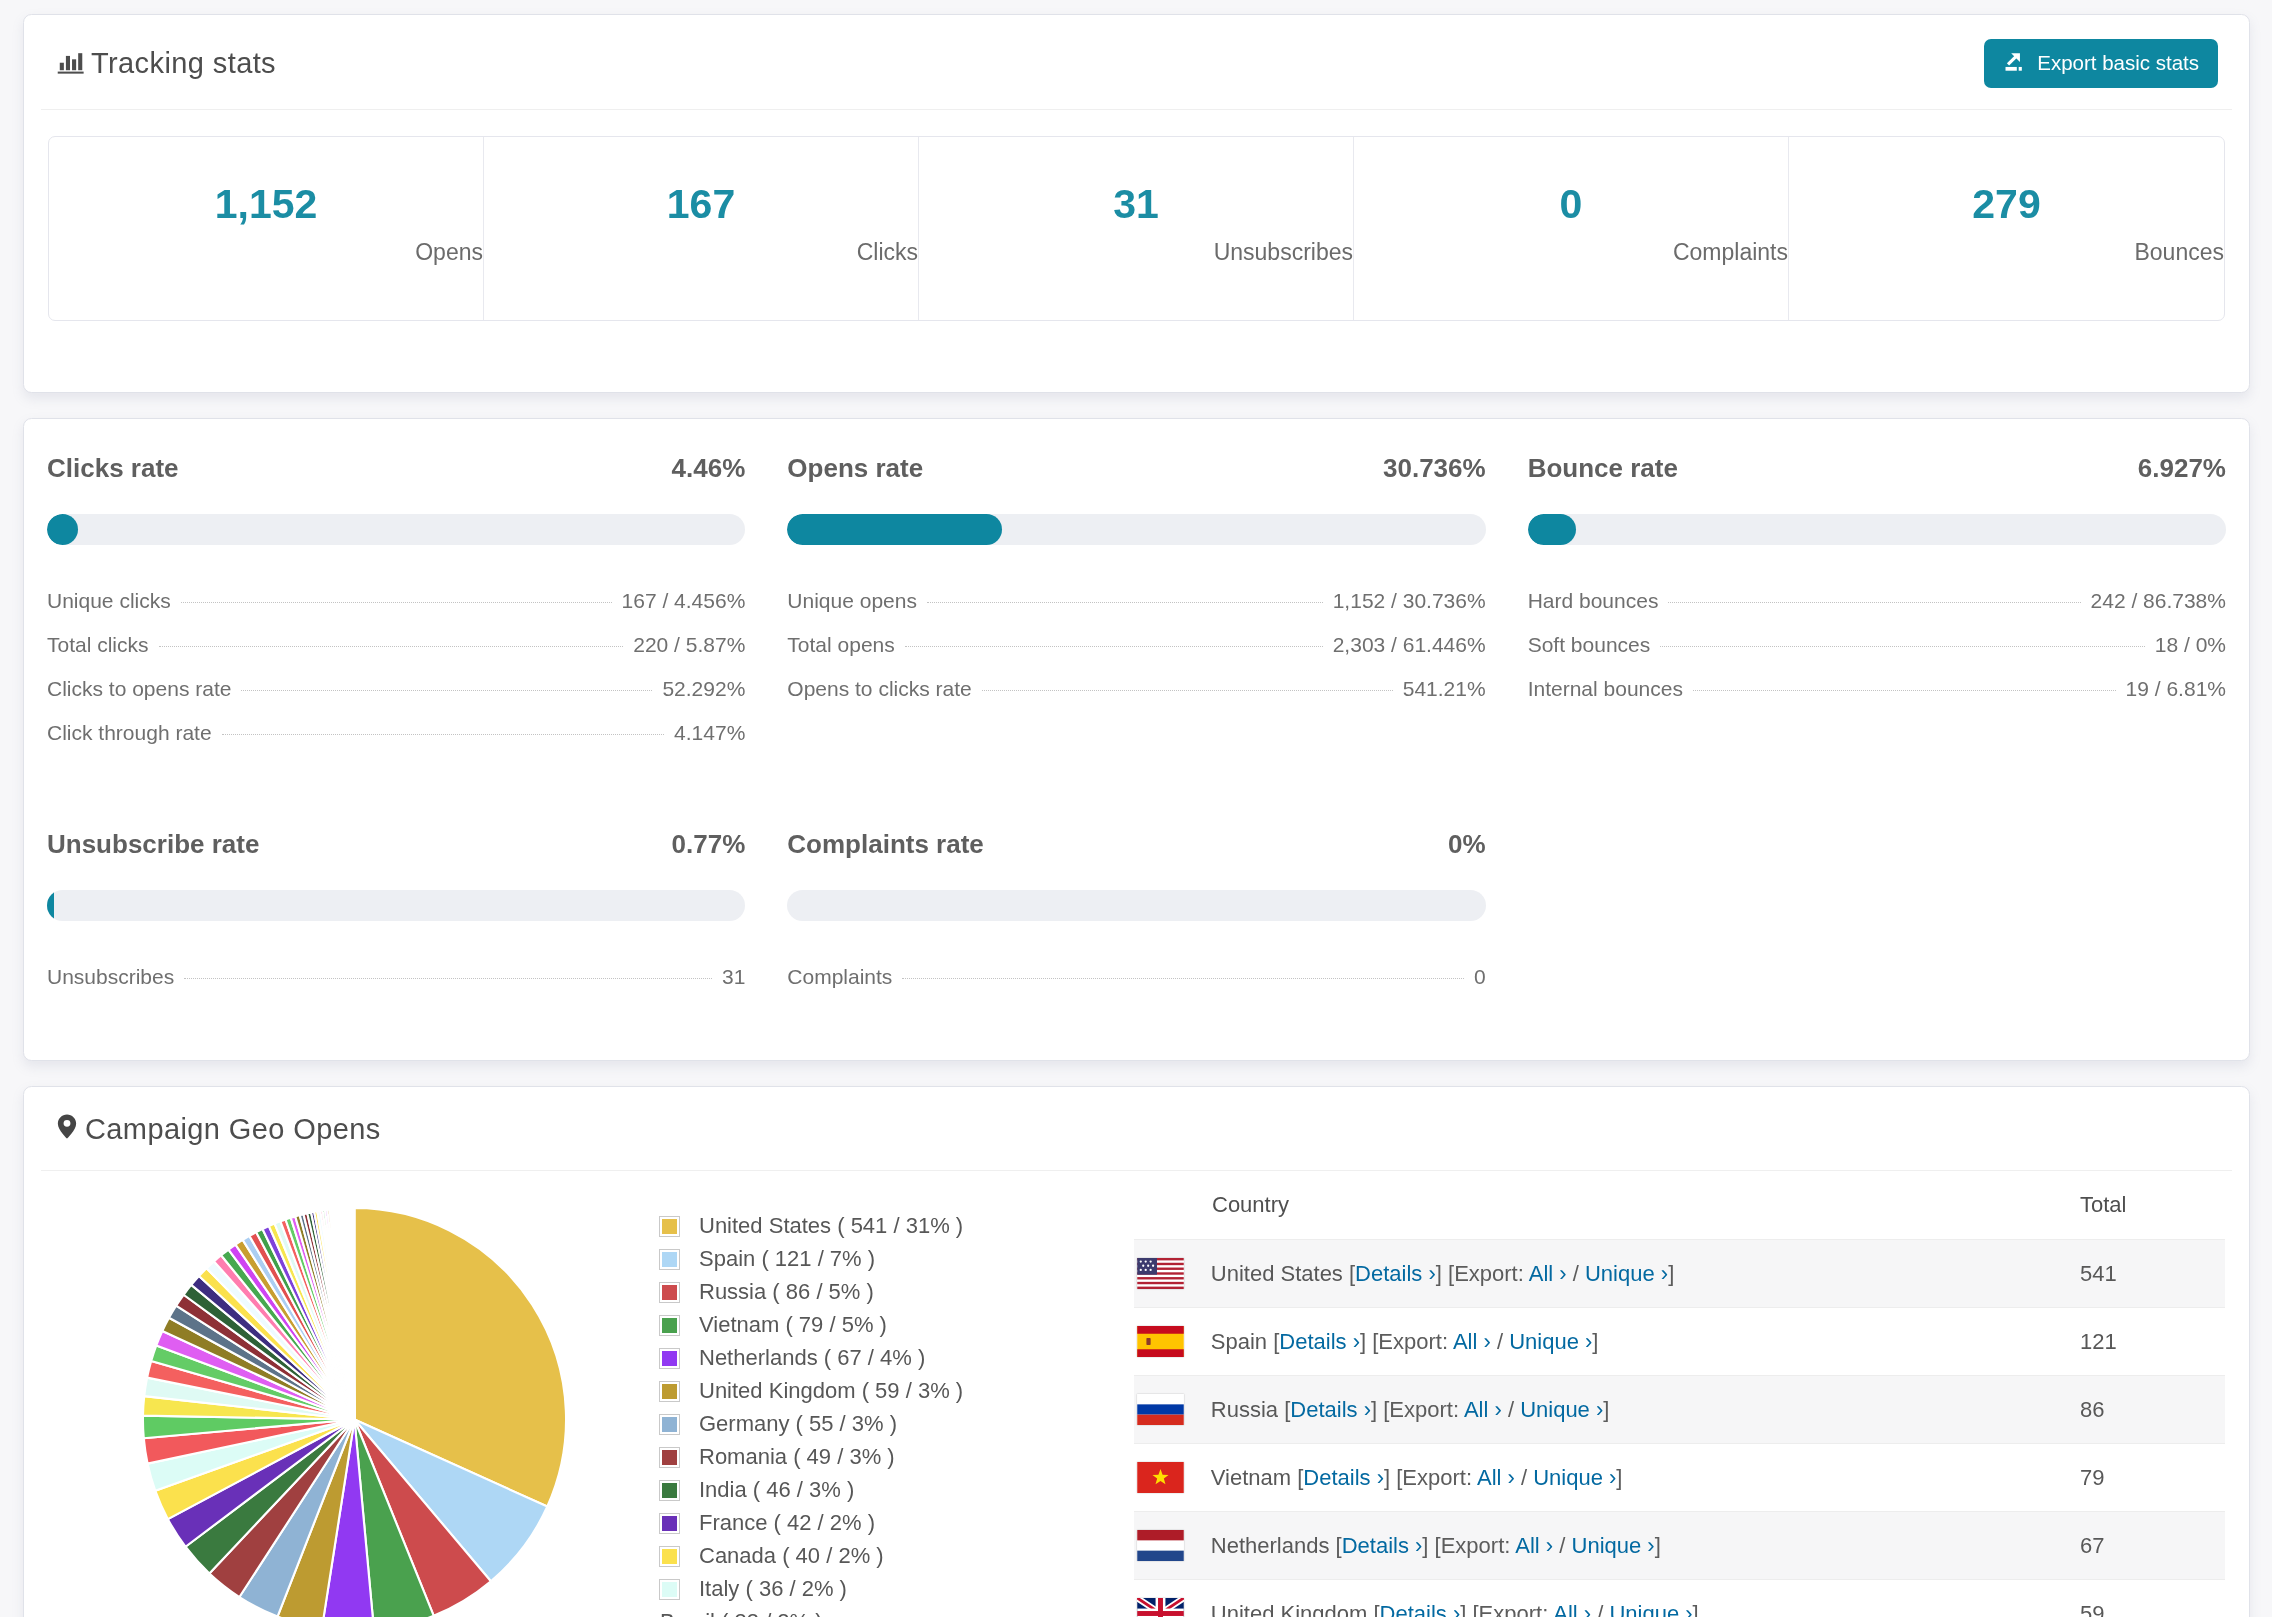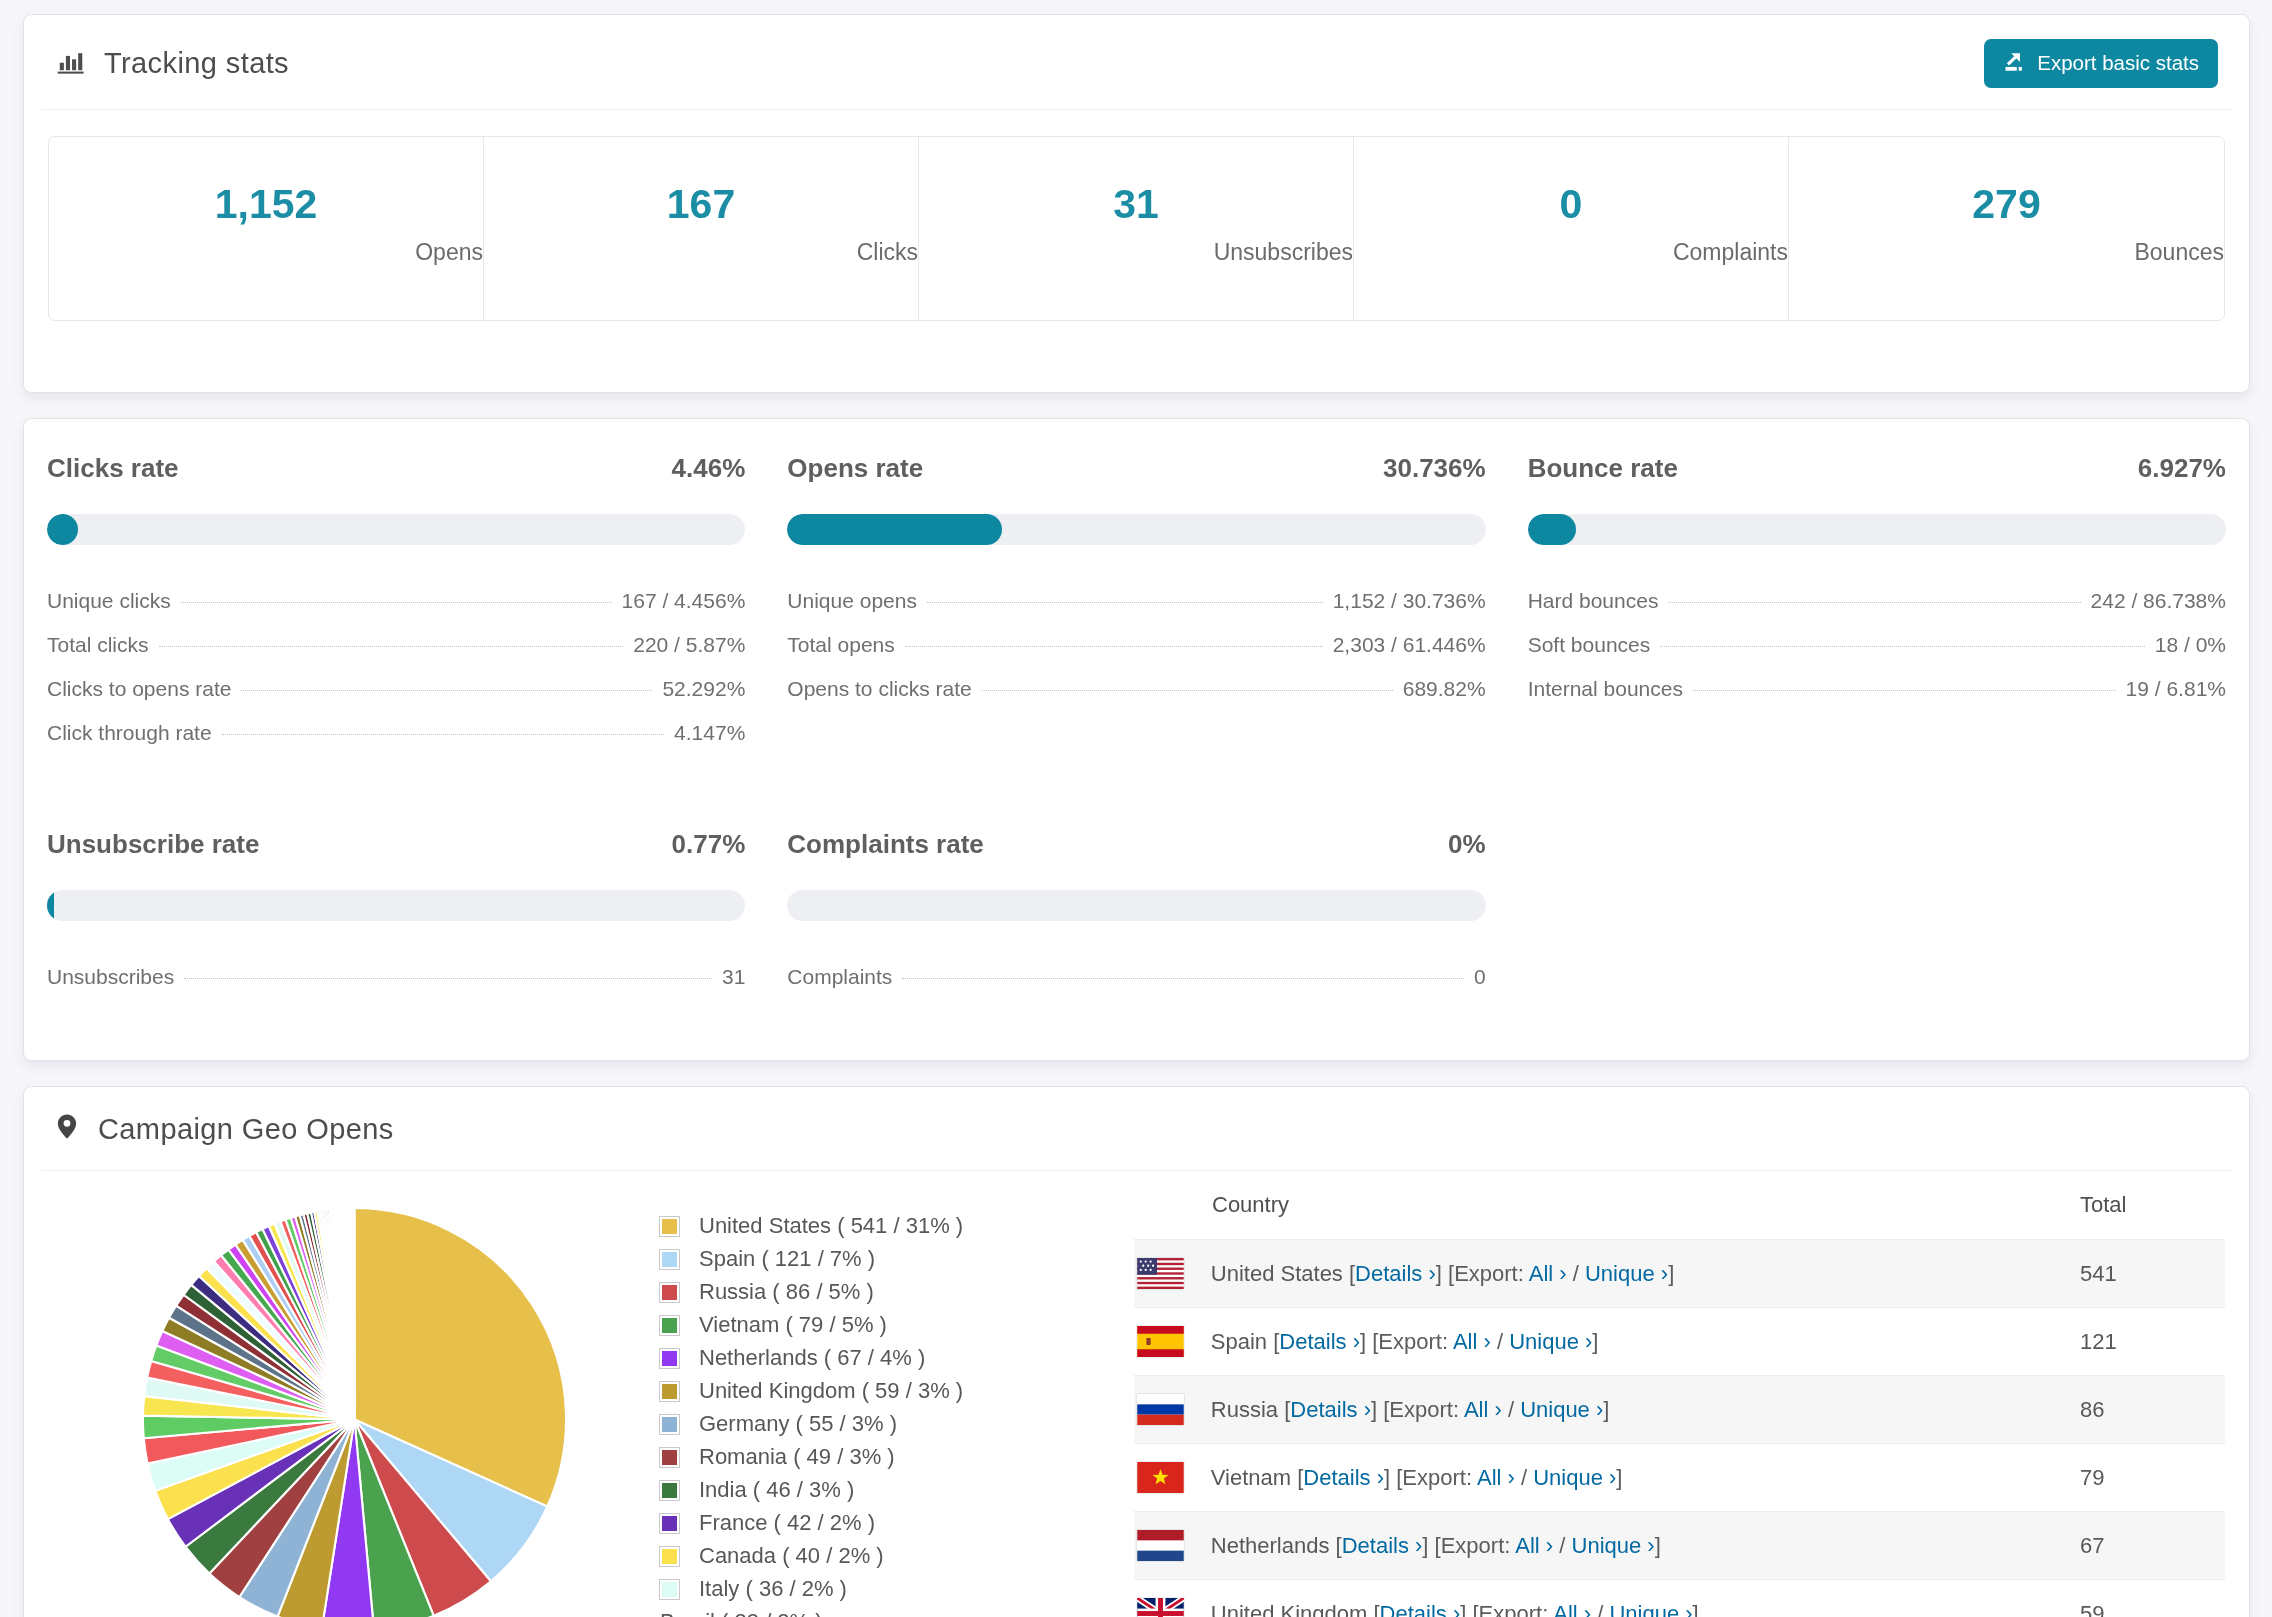--- a/index.html
+++ b/index.html
@@ -15,21 +15,21 @@
     border: 1.4px solid #e0e2e9;
     border-radius: 8.5px;
     box-shadow: 0 5.6px 11.3px rgba(125,135,160,0.14);
     margin-bottom: 25px;
   }
   .card-header {
     display: flex; align-items: center; justify-content: space-between;
     padding: 24px 31px 21px 31px;
   }
   .card-title {
-    display: flex; align-items: center; gap: 19px;
+    display: flex; align-items: center; gap: 6px;
     font-size: 29px; color: #4d4d4d; letter-spacing: 0.4px;
   }
   .hr { height: 1.4px; background: #efefef; margin: 0 17px; }
   .btn {
     display: inline-flex; align-items: center; gap: 11.3px;
     background: #0e87a0; color: #fff; font-size: 20.5px;
     padding: 10.6px 19px; border-radius: 7px; border: none; cursor: pointer;
     font-family: "Liberation Sans", sans-serif;
   }
   
@@ -178,21 +178,21 @@
             <span class="val">1,152 / 30.736%</span>
           </div>
           <div class="rrow">
             <span class="lab">Total opens</span>
             <span class="lead"></span>
             <span class="val">2,303 / 61.446%</span>
           </div>
           <div class="rrow">
             <span class="lab">Opens to clicks rate</span>
             <span class="lead"></span>
-            <span class="val">689.82%</span>
+            <span class="val">541.21%</span>
           </div>
         </div>
         <div>
           <div class="rate-head">
             <span>Bounce rate</span>
             <span>6.927%</span>
           </div>
           <div class="track">
             <div class="fill" style="width:6.927%;min-width:7px"></div>
           </div>

